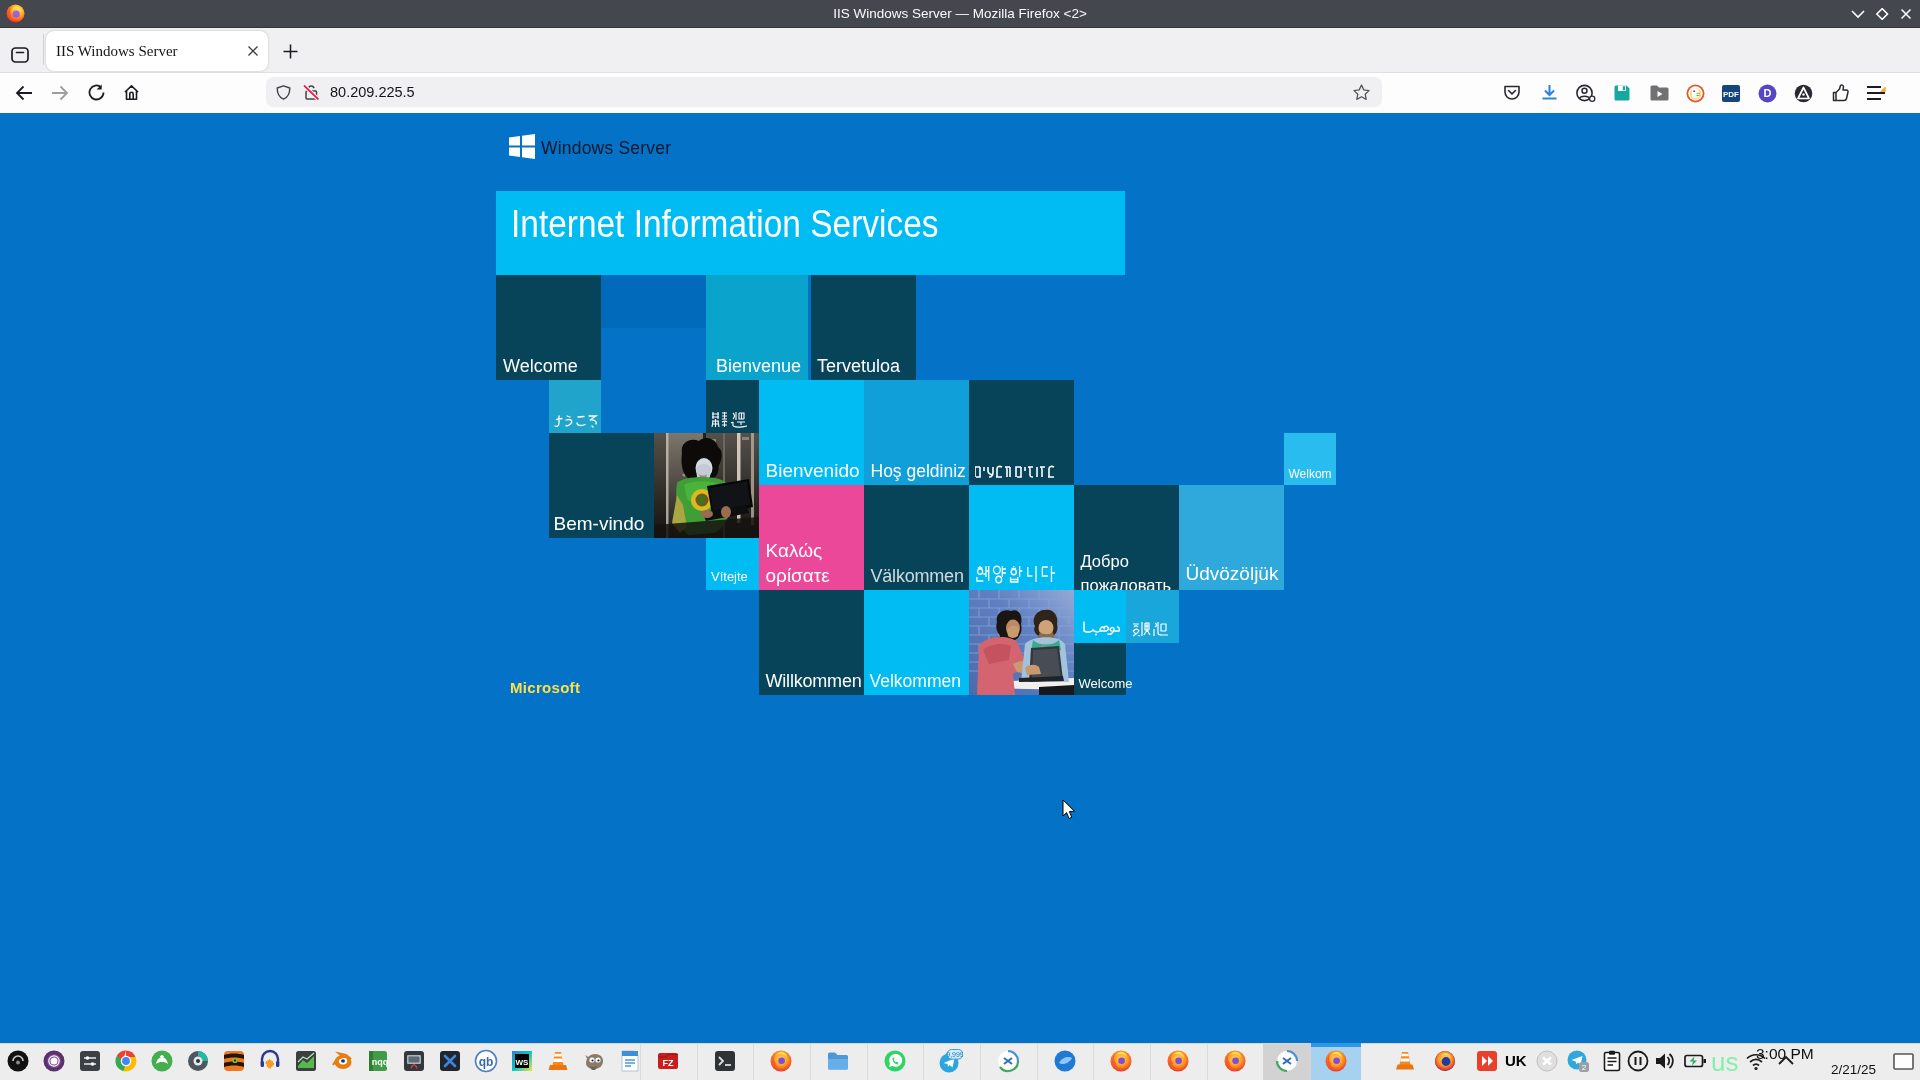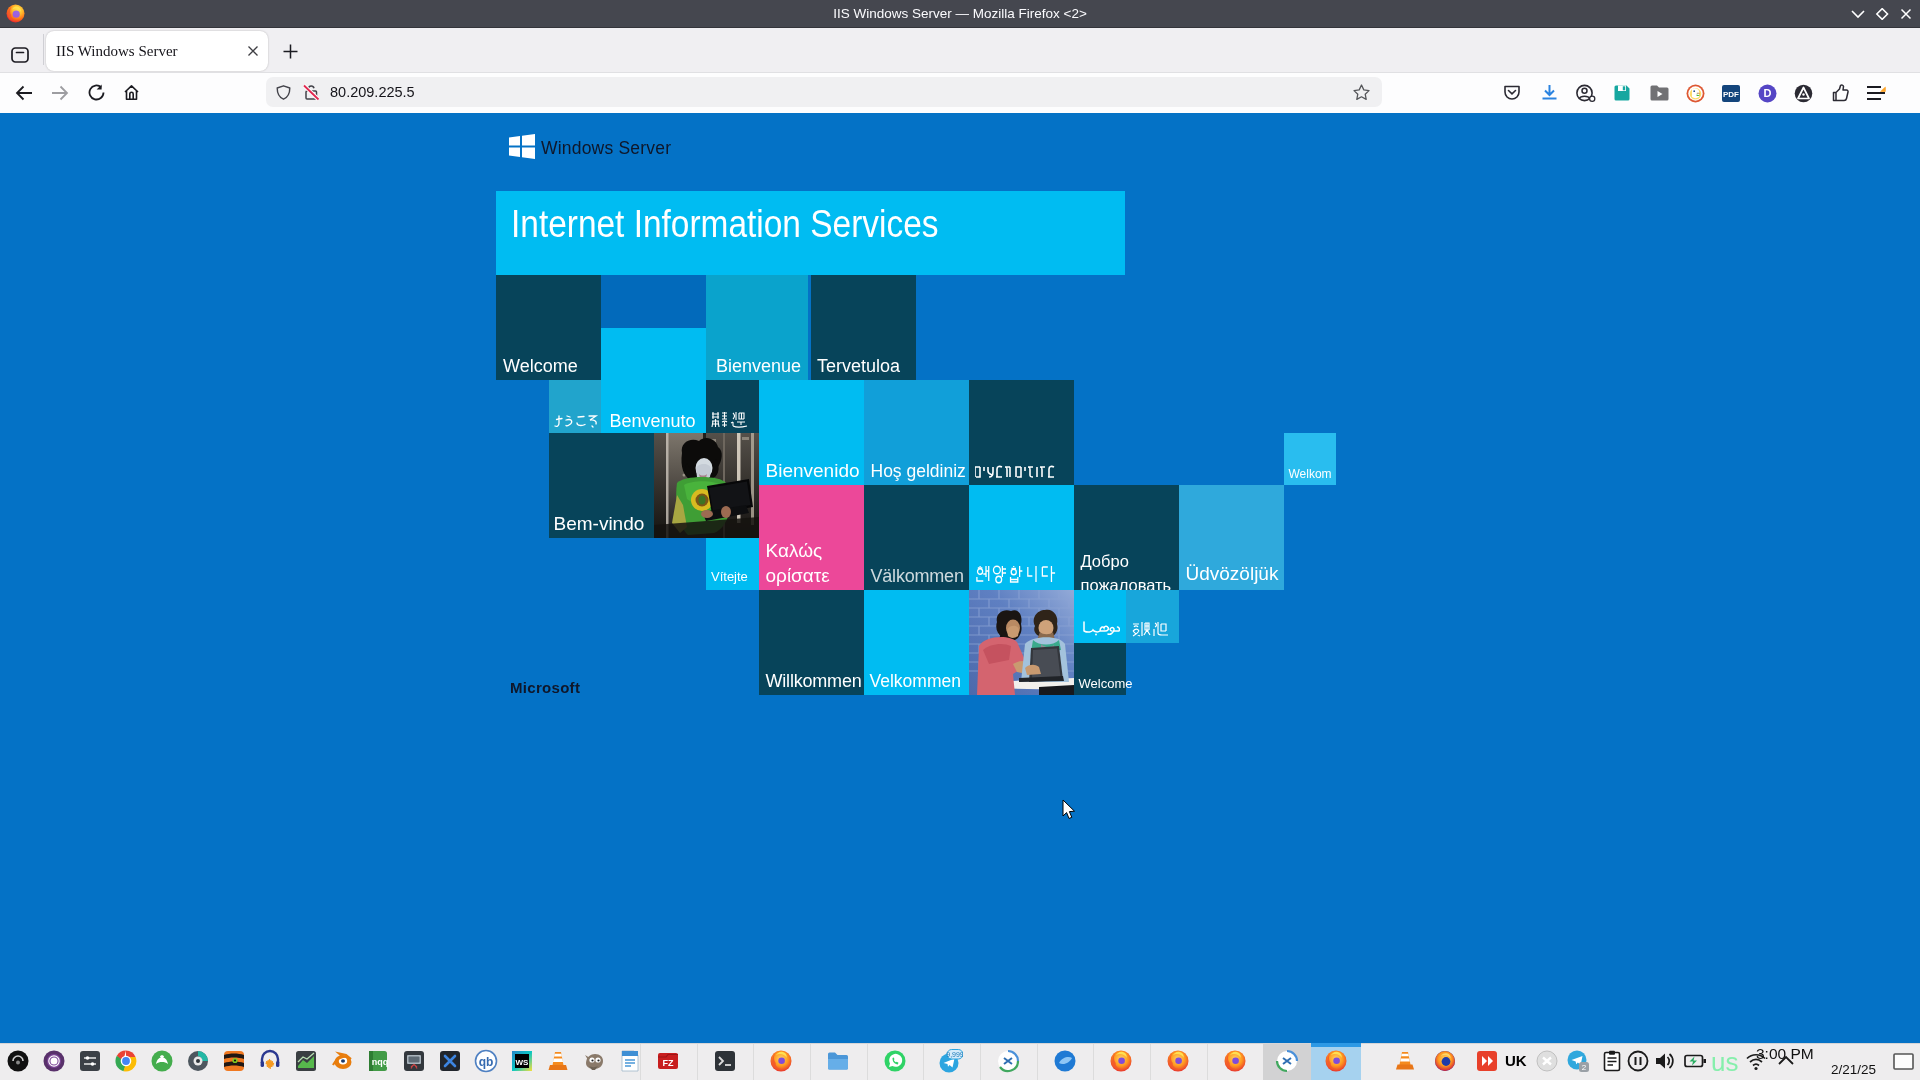--- a/index.html
+++ b/index.html
@@ -142,30 +142,27 @@
   </svg>
 
 <div id="content"></div>
 <div class="abs" style="left:480px;top:113px;width:960px;height:600px" id="iis">
  <svg class="abs" style="left:29px;top:21px" width="26" height="25" viewBox="0 0 26 25">
   <path d="M0 3.5 L11 2 L11 11.5 L0 11.5 Z M13 1.7 L26 0 L26 11.5 L13 11.5 Z M0 13.5 L11 13.5 L11 23 L0 21.5 Z M13 13.5 L26 13.5 L26 25 L13 23.3 Z" fill="#fff"></path>
  </svg>
  <div class="abs" style="left:61px;top:25px;font-size:17.5px;color:#0f172a;letter-spacing:.2px">Windows&nbsp;Server</div>
  <div class="abs" style="left:16px;top:78px;width:629px;height:84px;background:#00bcf2"></div>
  <div class="abs" style="left:31px;top:90px;font-size:38px;color:#fff;transform:scaleX(.88);transform-origin:0 0;letter-spacing:0px">Internet Information Services</div>
- <div class="abs" style="left:30px;top:566px;font-size:15px;font-weight:bold;color:#0f172a;letter-spacing:.3px">Microsoft</div>
+ <div class="abs" style="left:30px;top:566px;font-size:15px;font-weight:bold;color:#fde047;letter-spacing:.3px">Microsoft</div>
 </div>
 <div class="abs" style="left:480px;top:113px;width:960px;height:600px">
 <div class="abs" style="left:16.0px;top:162.0px;width:105.0px;height:105.0px;background:#07445a">
       <span class="tx" style="font-size:18px">Welcome</span>
     </div>
 <div class="abs" style="left:121.0px;top:162.0px;width:105.0px;height:52.5px;background:#026abb"></div>
-<div class="abs" style="left:121.0px;top:214.5px;width:105.0px;height:105.0px;background:#00bcf2">
-      <span class="tx" style="left:8.5px;bottom:3px;font-size:18px">Benvenuto</span>
-    </div>
 <div class="abs" style="left:68.5px;top:267.0px;width:52.5px;height:52.5px;background:#21a4cc">
       <svg class="abs" style="left:4px;bottom:4px" width="46" height="14" viewBox="0 0 46 14">
 <g stroke="#fff" stroke-width="1.3" fill="none" stroke-linecap="round">
 <path d="M6 1 L6 8 C6 11 4 12 2 11 M3.5 4.5 L9 3.5"></path>
 <path d="M14 1 L17 2 M13 5 C20 3 20 8 16 10 C14.5 11 13.5 11 13 10.5"></path>
 <path d="M25 2 L31 1.5 M24 8 C24 11 29 11 32 9.5"></path>
 <path d="M36 1 L43 1 L37 5 C41 4.5 44 6 43 9 M39 11 L40 12"></path>
 </g>
       </svg>
     </div>

